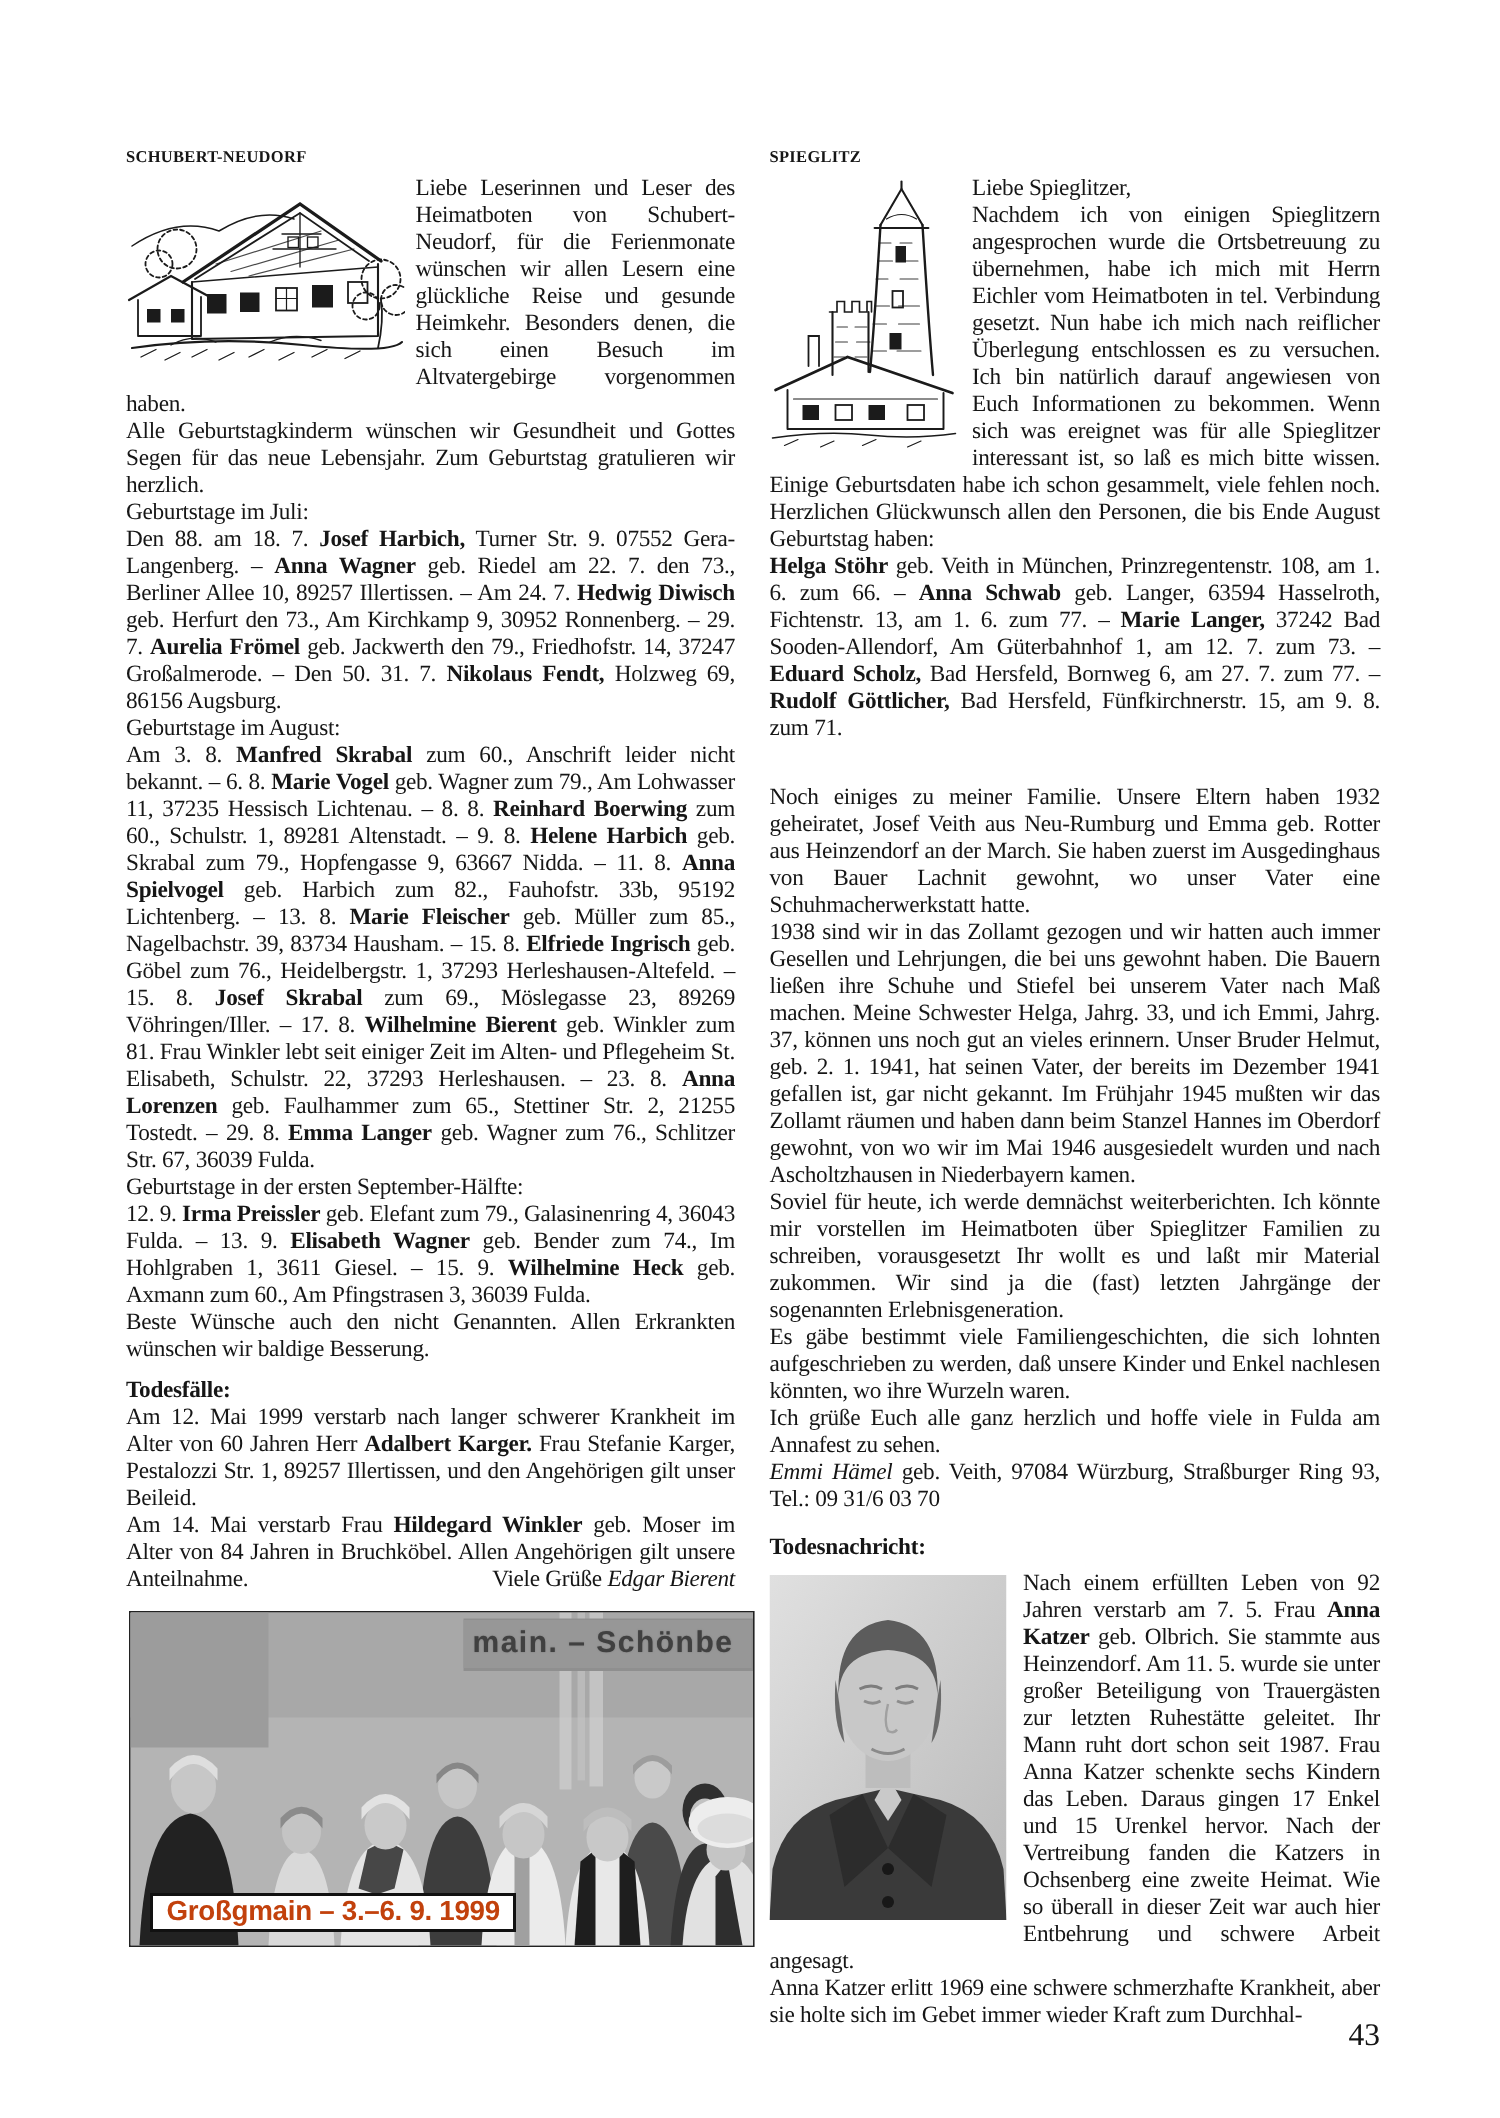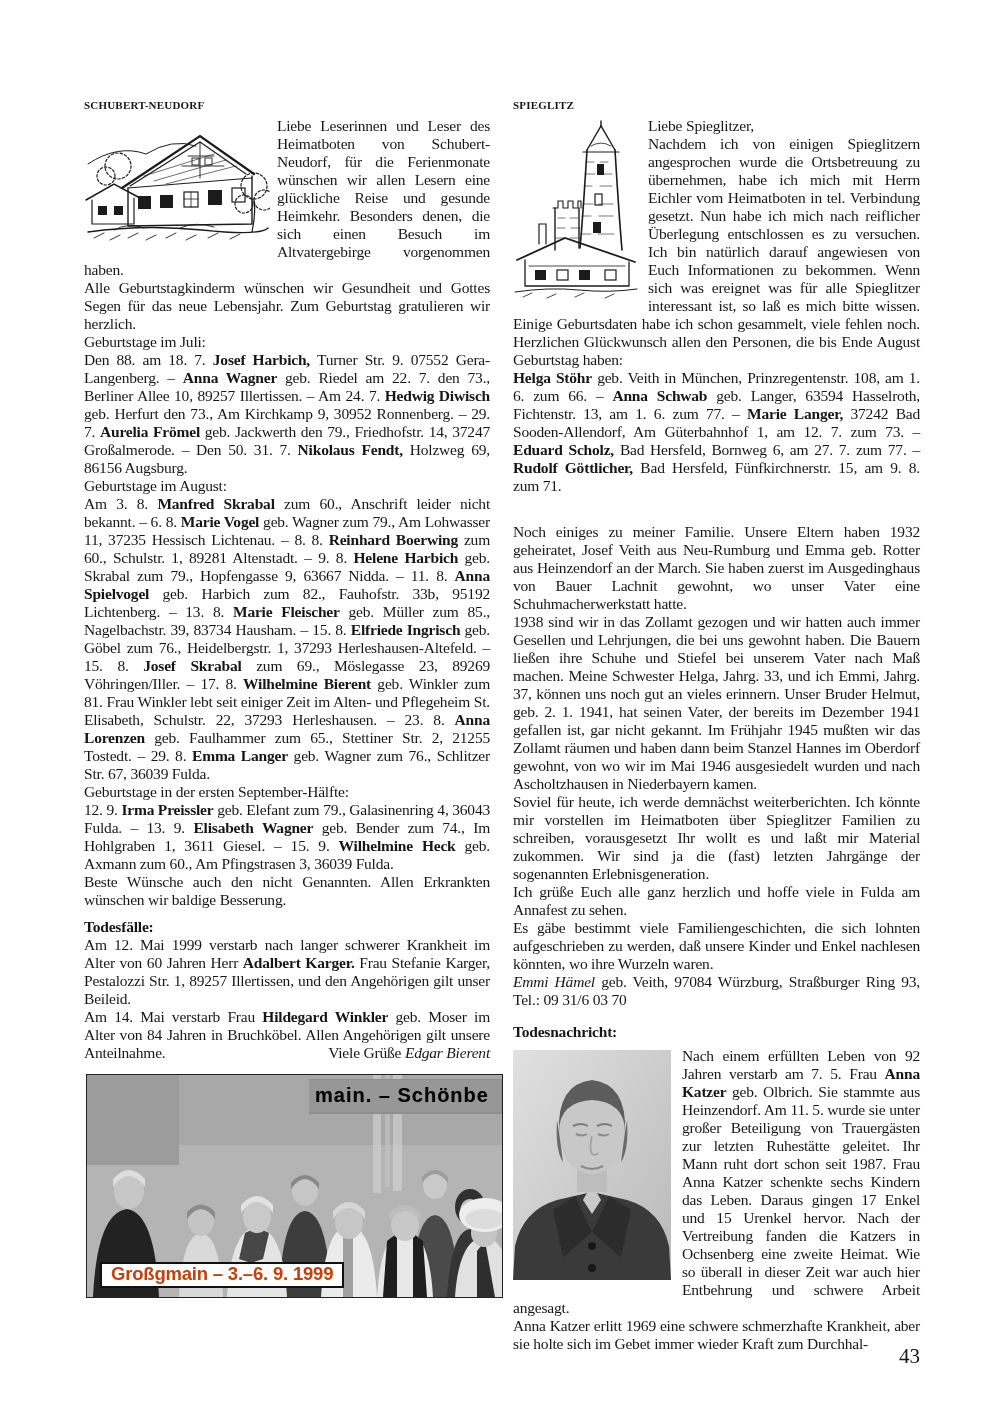--- a/index.html
+++ b/index.html
@@ -35,21 +35,21 @@
   .fig-portrait{float:left;width:158px;height:230px;margin:3px 11px 2px 0;}
   .fig svg{display:block;width:100%;height:100%;}
   
   .group-photo{
     position:relative;margin:12px 0 0 2px;width:415px;height:222px;
     border:1px solid #222;padding:0;background:#b7b7b7;
   }
   .group-photo svg{display:block;width:100%;height:100%;}
   .photo-banner{
     position:absolute;top:5px;right:1px;width:186px;height:32px;
-    background:#979797;color:#000000;overflow:hidden;
+    background:#979797;color:#404040;overflow:hidden;
     font-family:"Liberation Sans","DejaVu Sans",sans-serif;
     font-weight:700;font-size:20px;line-height:31px;text-align:left;
     padding-left:6px;letter-spacing:1px;white-space:nowrap;
     text-shadow:0 0 1px #6f6f6f;
   }
   .photo-caption{
     position:absolute;left:13px;bottom:9px;background:#ffffff;
     border:2px solid #111;padding:1px 9px 3px 9px;
     font-family:"Liberation Sans","DejaVu Sans",sans-serif;
     font-weight:700;font-size:18.5px;letter-spacing:-0.2px;color:#c2410c;
@@ -227,22 +227,22 @@
       </span>
       <span class="lead-line" style="display:block;text-align:left;">Liebe Spieglitzer,</span>
       <span>Nachdem ich von einigen Spieglitzern angesprochen wurde die Ortsbetreuung zu übernehmen, habe ich mich mit Herrn Eichler vom Heimatboten in tel. Verbindung gesetzt. Nun habe ich mich nach reiflicher Überlegung entschlossen es zu versuchen. Ich bin natürlich darauf angewiesen von Euch Informationen zu bekommen. Wenn sich was ereignet was für alle Spieglitzer interessant ist, so laß es mich bitte wissen. Einige Geburtsdaten habe ich schon gesammelt, viele fehlen noch. Herzlichen Glückwunsch allen den Personen, die bis Ende August Geburtstag haben:</span>
     </div>
 
     <div class="para"><span class="b">Helga Stöhr</span><span> geb. Veith in München, Prinzregentenstr. 108, am 1. 6. zum 66. – </span><span class="b">Anna Schwab</span><span> geb. Langer, 63594 Hasselroth, Fichtenstr. 13, am 1. 6. zum 77. – </span><span class="b">Marie Langer,</span><span> 37242 Bad Sooden-Allendorf, Am Güterbahnhof 1, am 12. 7. zum 73. – </span><span class="b">Eduard Scholz,</span><span> Bad Hersfeld, Bornweg 6, am 27. 7. zum 77. – </span><span class="b">Rudolf Göttlicher,</span><span> Bad Hersfeld, Fünfkirchnerstr. 15, am 9. 8. zum 71.</span></div>
 
     <div class="para mt18">Noch einiges zu meiner Familie. Unsere Eltern haben 1932 geheiratet, Josef Veith aus Neu-Rumburg und Emma geb. Rotter aus Heinzendorf an der March. Sie haben zuerst im Ausgedinghaus von Bauer Lachnit gewohnt, wo unser Vater eine Schuhmacherwerkstatt hatte.</div>
     <div class="para">1938 sind wir in das Zollamt gezogen und wir hatten auch immer Gesellen und Lehrjungen, die bei uns gewohnt haben. Die Bauern ließen ihre Schuhe und Stiefel bei unserem Vater nach Maß machen. Meine Schwester Helga, Jahrg. 33, und ich Emmi, Jahrg. 37, können uns noch gut an vieles erinnern. Unser Bruder Helmut, geb. 2. 1. 1941, hat seinen Vater, der bereits im Dezember 1941 gefallen ist, gar nicht gekannt. Im Frühjahr 1945 mußten wir das Zollamt räumen und haben dann beim Stanzel Hannes im Oberdorf gewohnt, von wo wir im Mai 1946 ausgesiedelt wurden und nach Ascholtzhausen in Niederbayern kamen.</div>
     <div class="para">Soviel für heute, ich werde demnächst weiterberichten. Ich könnte mir vorstellen im Heimatboten über Spieglitzer Familien zu schreiben, vorausgesetzt Ihr wollt es und laßt mir Material zukommen. Wir sind ja die (fast) letzten Jahrgänge der sogenannten Erlebnisgeneration.</div>
+    <div class="para">Es gäbe bestimmt viele Familiengeschichten, die sich lohnten aufgeschrieben zu werden, daß unsere Kinder und Enkel nachlesen könnten, wo ihre Wurzeln waren.</div>
     <div class="para">Ich grüße Euch alle ganz herzlich und hoffe viele in Fulda am Annafest zu sehen.</div>
-    <div class="para">Es gäbe bestimmt viele Familiengeschichten, die sich lohnten aufgeschrieben zu werden, daß unsere Kinder und Enkel nachlesen könnten, wo ihre Wurzeln waren.</div>
     <div class="para"><span class="i">Emmi Hämel</span><span> geb. Veith, 97084 Würzburg, Straßburger Ring 93, Tel.: 09 31/6 03 70</span></div>
 
     <div class="para bold-head mt14">Todesnachricht:</div>
 
     <div class="para" style="margin-top:6px;">
       <span class="fig fig-portrait">
         <svg viewBox="0 0 158 230" preserveAspectRatio="none">
           <defs>
             <linearGradient id="pbg" x1="0" y1="0" x2="1" y2="1">
               <stop offset="0" stop-color="#e0e0e0"></stop>

